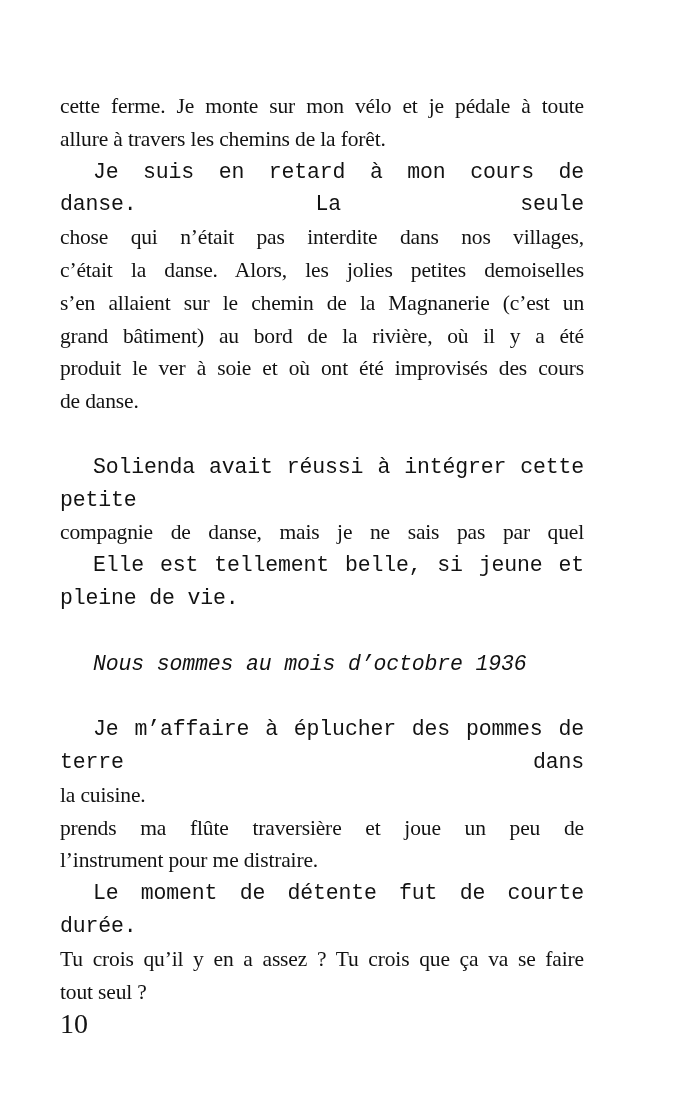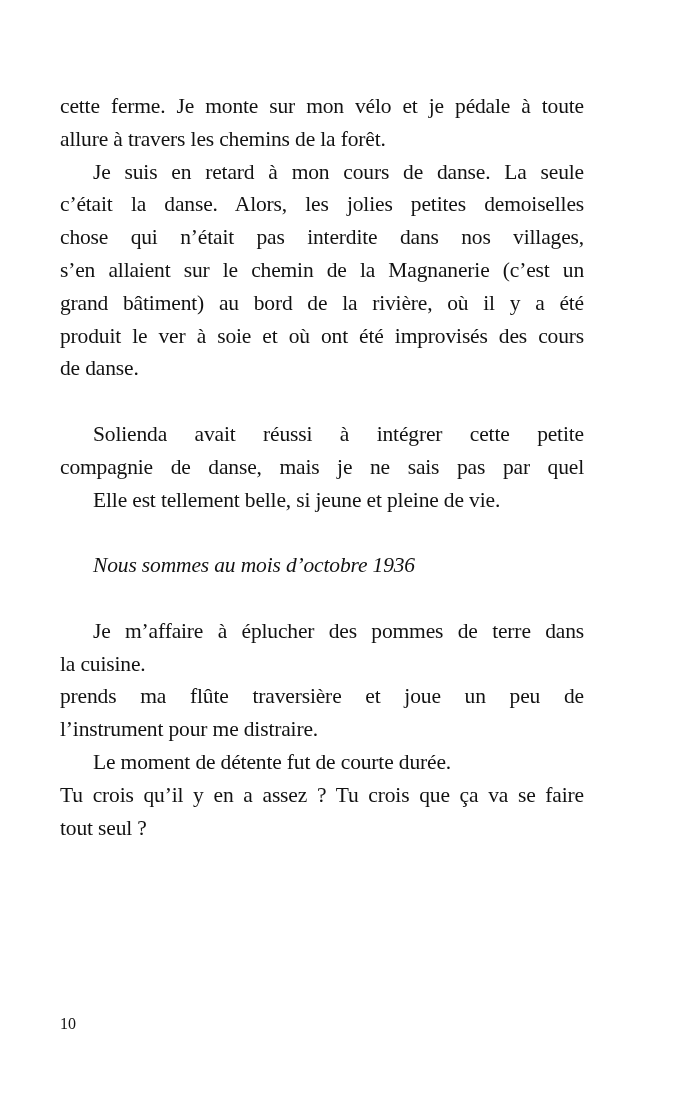--- a/index.html
+++ b/index.html
@@ -27,43 +27,43 @@
   .para.gap { margin-top: 32.8px; }
   .line {
     font-size: 21.5px;
     line-height: 32.8px;
     letter-spacing: -0.15px;
     text-align: justify;
     text-align-last: justify;
     white-space: normal;
   }
   .line.last { text-align-last: left; }
-  .line.indent { text-indent: 33px; }
+  .line.indent { text-indent: 33px; font-family: Liberation Mono, monospace; }
   .para.italic .line { font-style: italic; }
   .page-number {
     position: absolute;
     left: 60px;
     top: 1008px;
-    font-size: 16px;
+    font-size: 28px;
     line-height: 32.8px;
   }
 </style>
 </head>
 <body>
 
 <div class="page">
   <div class="text-block" id="text-block">
       <div class="para">
         <div class="line">cette ferme. Je monte sur mon vélo et je pédale à toute</div>
         <div class="line last">allure à travers les chemins de la forêt.</div>
       </div>
       <div class="para">
         <div class="line indent">Je suis en retard à mon cours de danse. La seule</div>
+        <div class="line">chose qui n’était pas interdite dans nos villages,</div>
         <div class="line">c’était la danse. Alors, les jolies petites demoiselles</div>
-        <div class="line">chose qui n’était pas interdite dans nos villages,</div>
         <div class="line">s’en allaient sur le chemin de la Magnanerie (c’est un</div>
         <div class="line">grand bâtiment) au bord de la rivière, où il y a été</div>
         <div class="line">produit le ver à soie et où ont été improvisés des cours</div>
         <div class="line last">de danse.</div>
       </div>
       <div class="para gap">
         <div class="line indent">Solienda avait réussi à intégrer cette petite</div>
         <div class="line">compagnie de danse, mais je ne sais pas par quel</div>
       </div>
       <div class="para">

